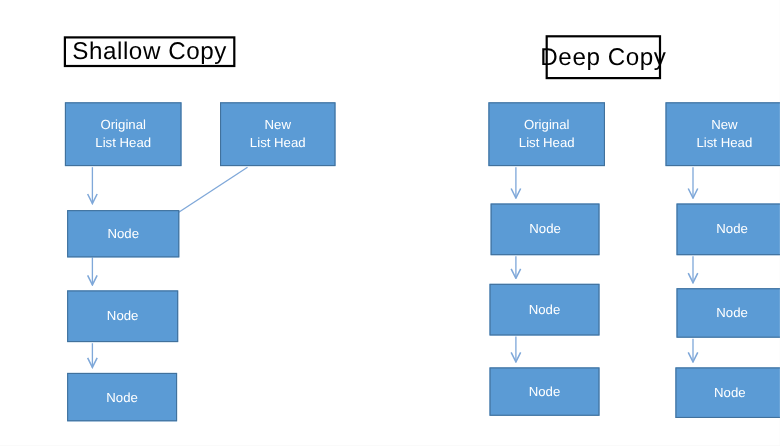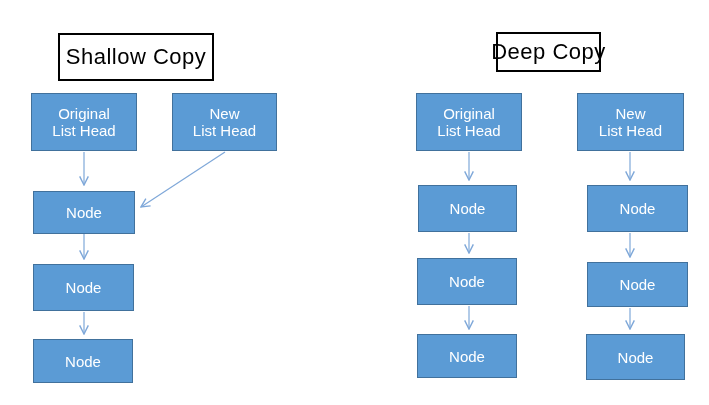--- a/index.html
+++ b/index.html
@@ -34,28 +34,29 @@
     justify-content:center;
     box-sizing:border-box;
     white-space:nowrap;
     letter-spacing:0.5px;
   }
   .box{
     position:absolute;
     background:var(--box-fill);
     border:1px solid var(--box-border);
     color:var(--box-text);
-    font-size:15px;
+    font-size:12px;
     display:flex;
     flex-direction:column;
     align-items:center;
     justify-content:center;
     text-align:center;
     box-sizing:border-box;
     line-height:17px;
+    margin-left:28px;
   }
   .connectors{
     position:absolute;
     left:0;top:0;
     width:709px;height:405px;
     pointer-events:none;
   }
   .connectors line{stroke:var(--arrow);stroke-width:1.2;}
   .arrowhead-path{stroke:var(--arrow);fill:none;stroke-width:1.3;}
 </style>
@@ -78,21 +79,21 @@
 
     <line x1="469" y1="152" x2="469" y2="180" marker-end="url(#ah)"></line>
     <line x1="469" y1="233" x2="469" y2="253" marker-end="url(#ah)"></line>
     <line x1="469" y1="306" x2="469" y2="329" marker-end="url(#ah)"></line>
 
     <line x1="630" y1="152" x2="630" y2="180" marker-end="url(#ah)"></line>
     <line x1="630" y1="233" x2="630" y2="257" marker-end="url(#ah)"></line>
     <line x1="630" y1="308" x2="630" y2="329" marker-end="url(#ah)"></line>
   </svg>
 
-  <div class="title-box" style="left:58px;top:33px;width:156px;height:48px">
+  <div class="title-box" style="left:58px;top:33px;width:156px;height:28px">
     <span>Shallow Copy</span>
   </div>
 
   <div class="box" style="left:31px;top:93px;width:106px;height:58px">
     <span>Original</span>
     <span>List Head</span>
   </div>
 
   <div class="box" style="left:172px;top:93px;width:105px;height:58px">
     <span>New</span>

